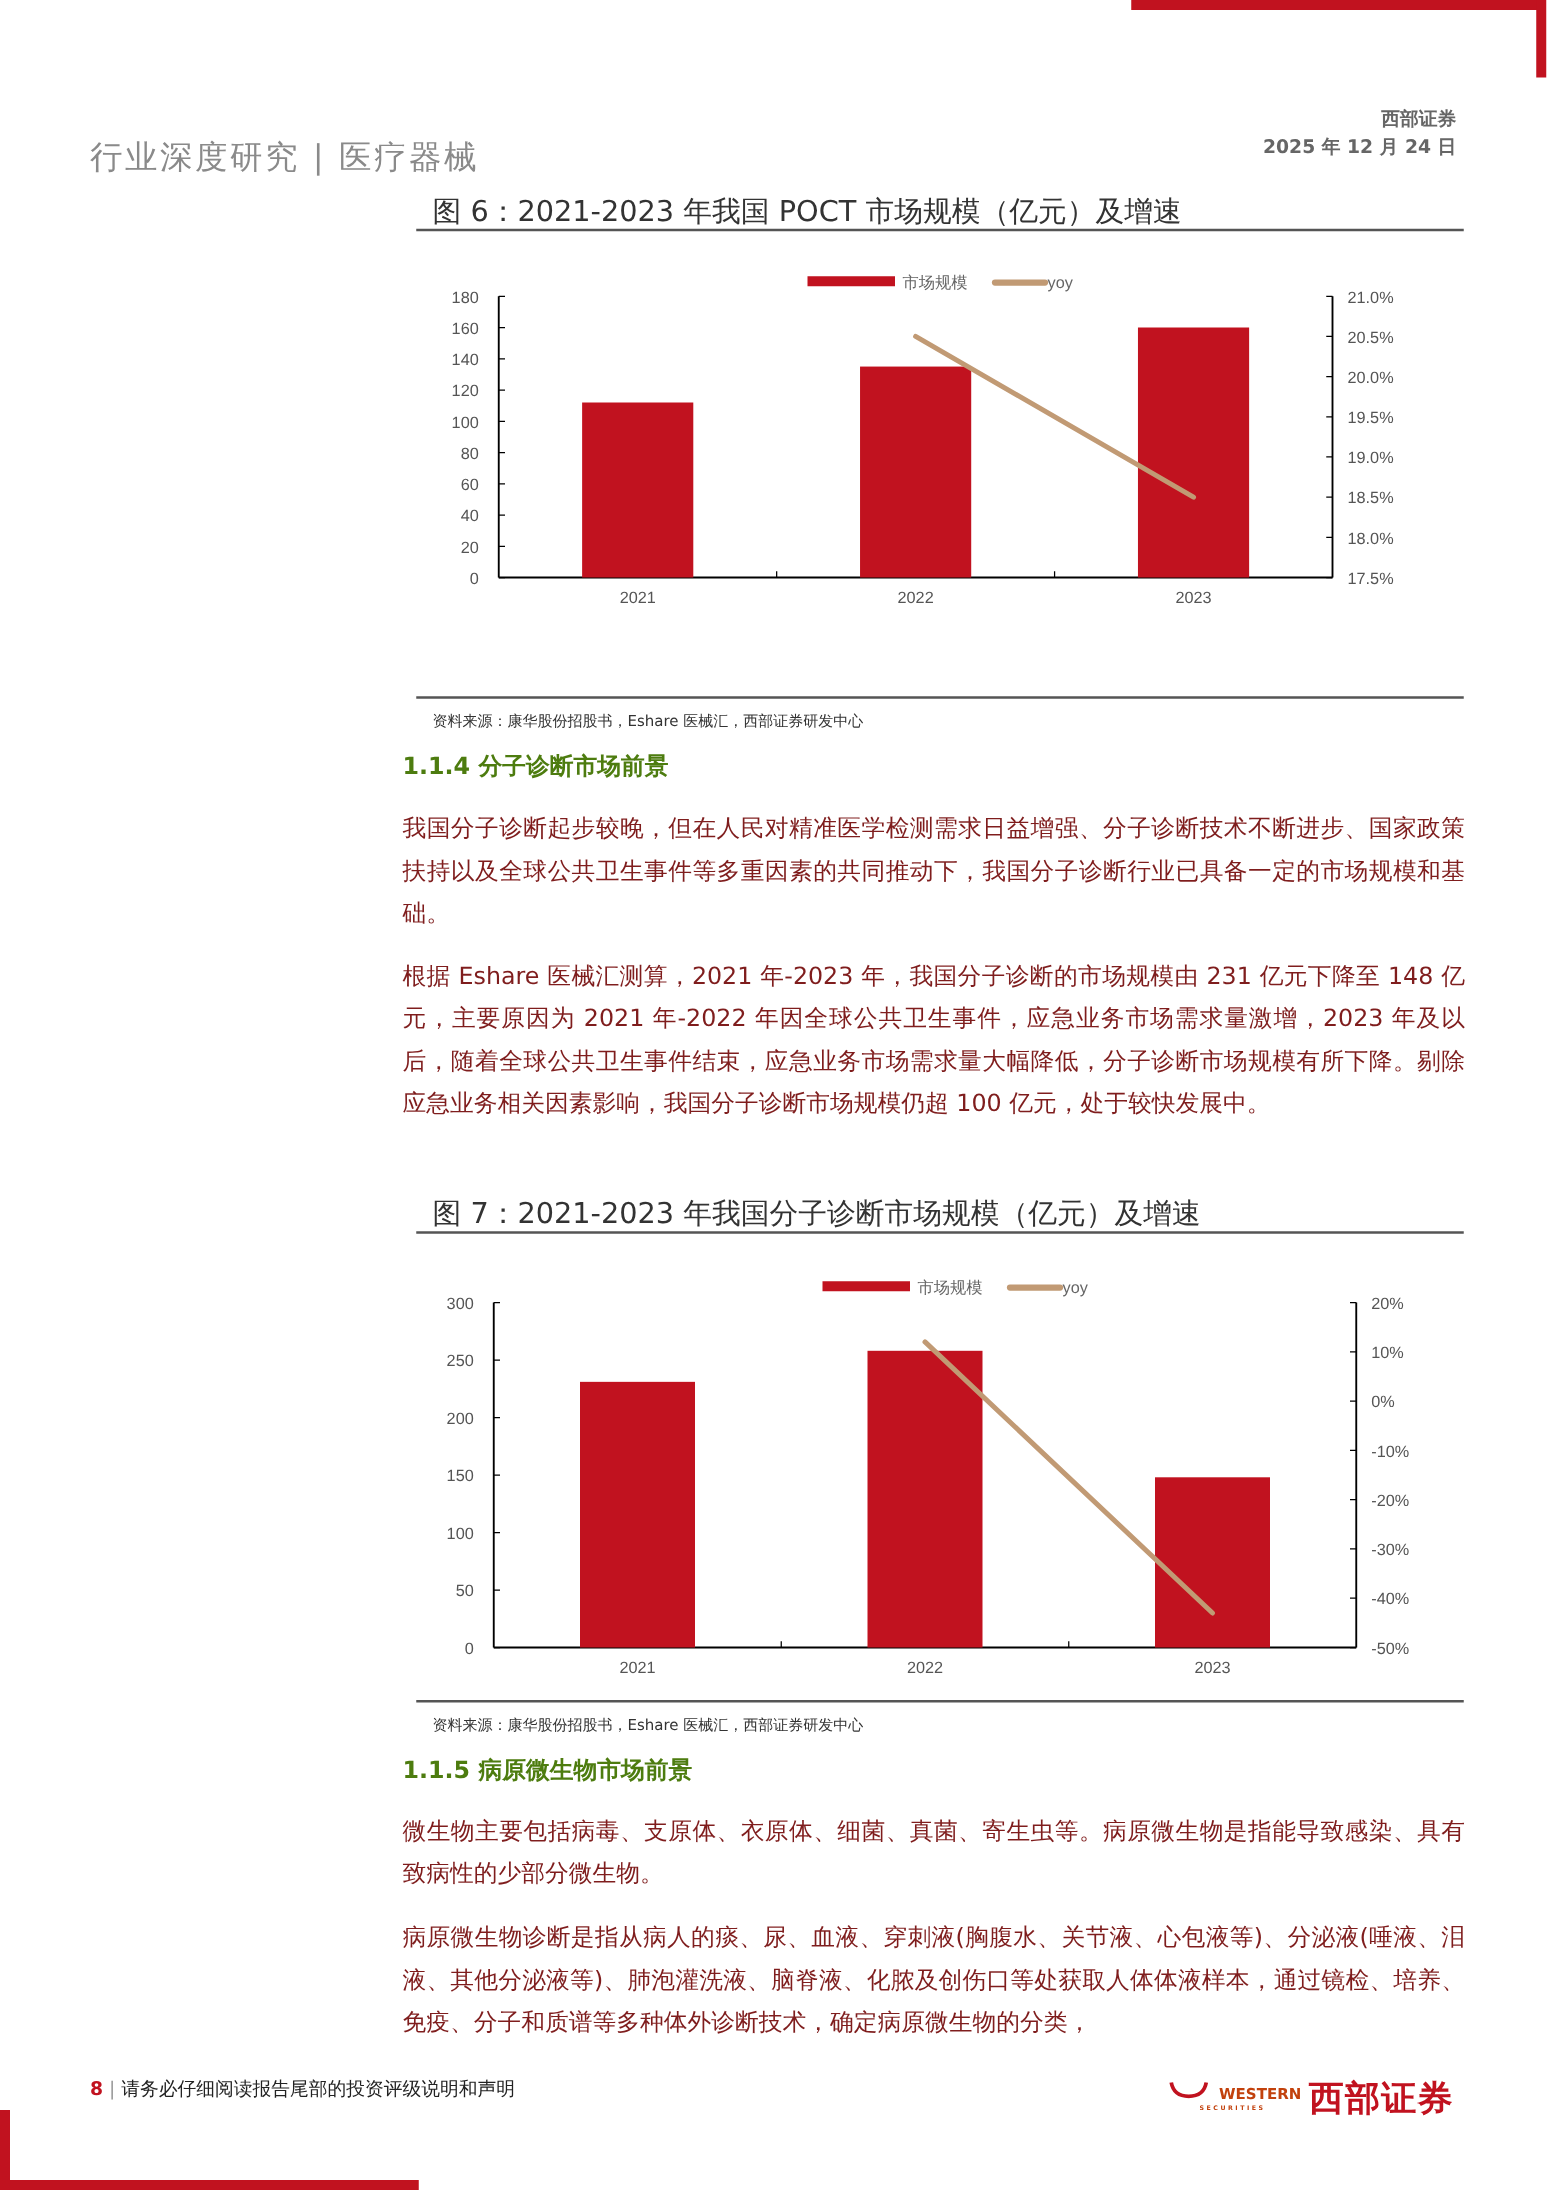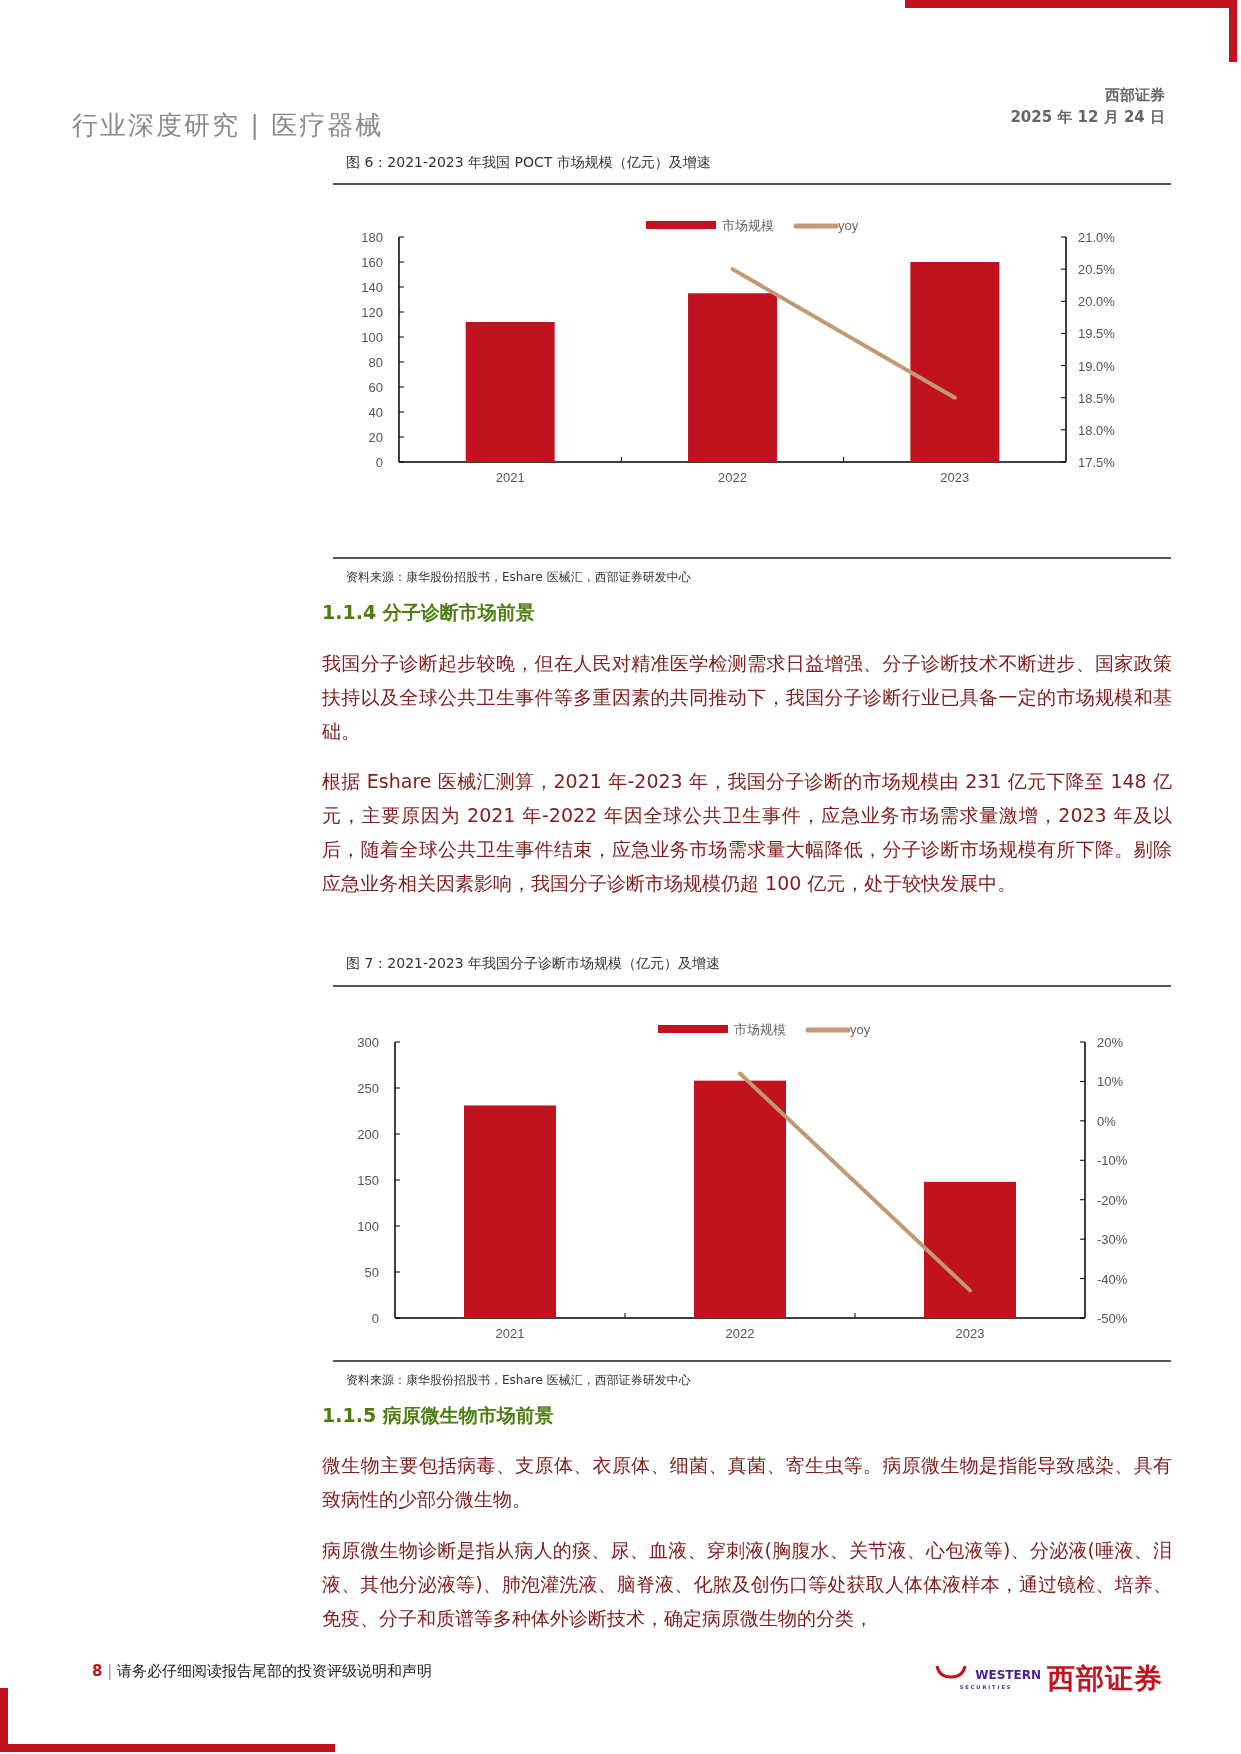--- a/index.html
+++ b/index.html
@@ -4,29 +4,29 @@
 <style>
   html,body{margin:0;padding:0;background:#fff;}
   body{width:1241px;height:1754px;position:relative;overflow:hidden;font-family:"DejaVu Sans",sans-serif;color:#222;}
   .abs{position:absolute;}
   .topbar-h{left:905px;top:0;width:330px;height:8px;background:#c1121f;}
   .topbar-v{left:1229px;top:0;width:8px;height:62px;background:#c1121f;}
   .botbar-h{left:0;top:1744px;width:335px;height:8px;background:#c1121f;}
   .botbar-v{left:0;top:1688px;width:8px;height:64px;background:#c1121f;}
   .hdr-left{left:72px;top:108px;font-size:26px;color:#8a8a8a;letter-spacing:2px;font-family:"DejaVu Serif",serif;}
   .hdr-right{right:76px;top:84px;text-align:right;color:#666;font-size:15px;font-weight:bold;line-height:22px;}
-  .fig-title{left:346px;font-size:14px;color:#333;}
+  .fig-title{left:346px;font-size:23px;color:#333;}
   .rule{left:333px;width:838px;height:2px;background:#555;}
   .src{left:346px;font-size:12px;color:#333;}
   .h2{left:322px;font-size:19px;color:#4d7c0f;font-weight:bold;}
   .para{left:322px;width:850px;font-size:19px;line-height:34px;color:#7f1d1d;text-align:justify;}
-  .footer-l{left:72px;top:1662px;font-size:15px;color:#222;margin-left:20px;}
+  .footer-l{left:72px;top:1662px;font-size:15px;color:#222;}
   .footer-l .pg{color:#c1121f;font-weight:bold;}
   .logo{right:78px;top:1660px;display:flex;align-items:center;gap:6px;}
-  .logo .en{font-size:12px;font-weight:bold;color:#4c1d95;line-height:12px;text-align:center;}
+  .logo .en{font-size:12px;font-weight:bold;color:#c2410c;line-height:12px;text-align:center;}
   .logo .en small{display:block;font-size:5px;letter-spacing:2px;}
   .logo .cn{font-size:28px;font-weight:bold;color:#c1121f;letter-spacing:1px;}
   svg text{font-family:"Liberation Sans",sans-serif;}
 </style>
 </head>
 <body>
 
 <div class="abs topbar-h"></div>
 <div class="abs topbar-v"></div>
 

